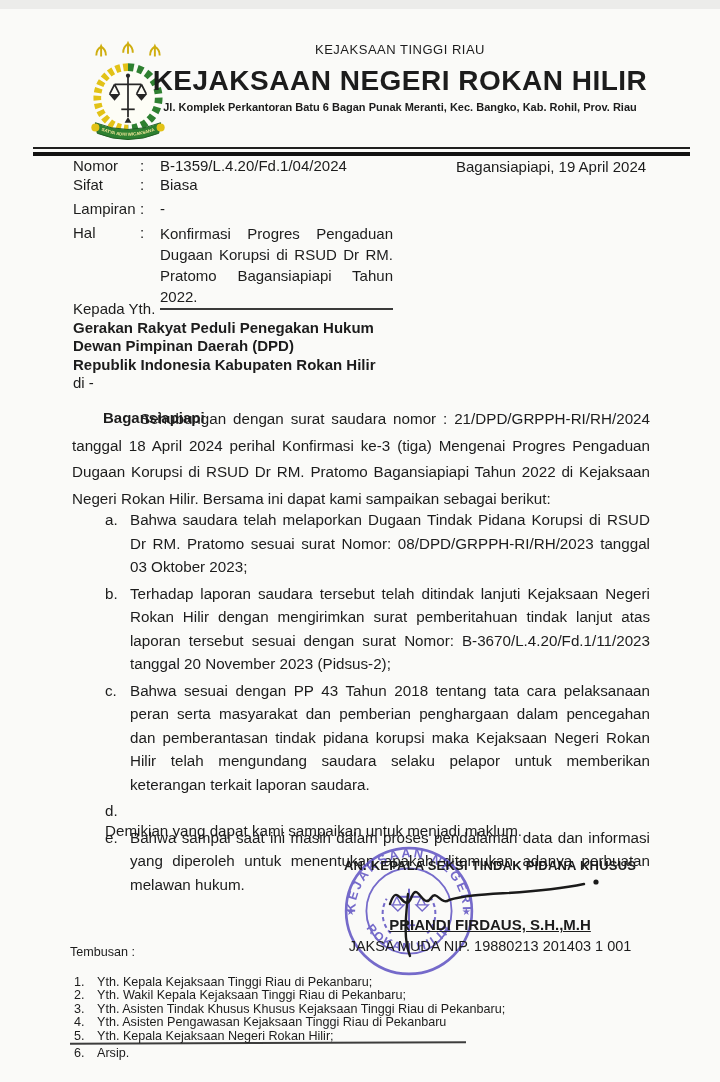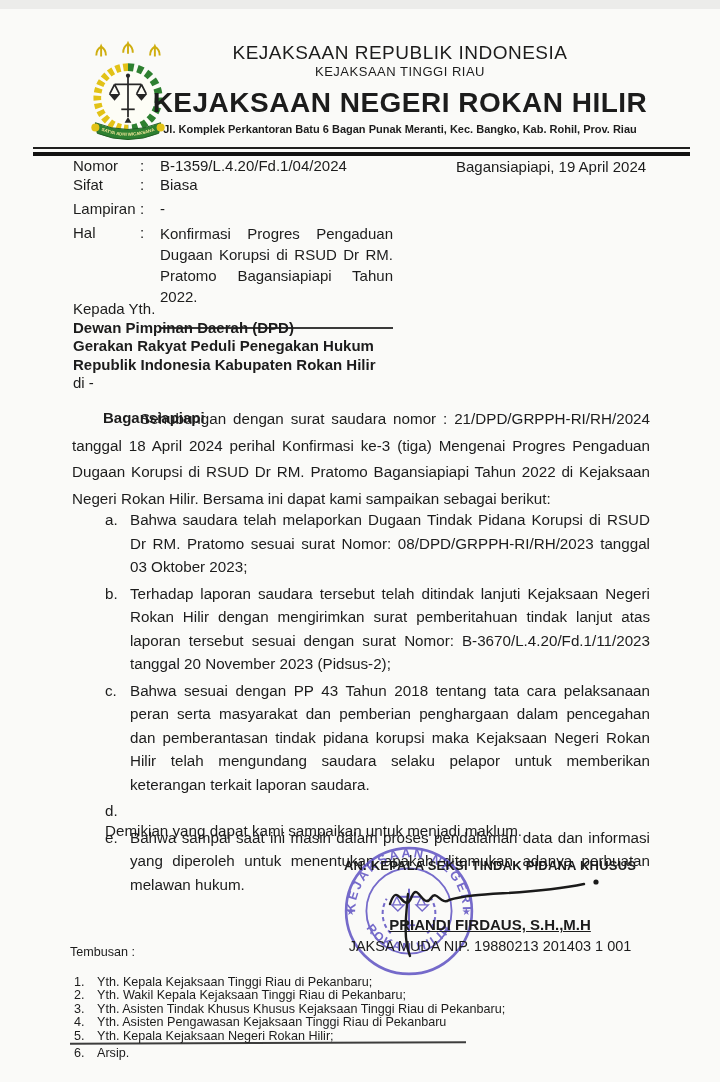--- a/index.html
+++ b/index.html
@@ -23,21 +23,21 @@
     border-top:2px solid #1f1f1f; border-bottom:4px solid #111;}
 
   
   .meta{position:absolute; left:73px; top:156px; width:320px; font-size:15px;}
   .meta-row{display:flex; line-height:19px;}
   .meta-label{width:67px; flex:none;}
   .meta-colon{width:20px; flex:none;}
   .meta-value{flex:1;}
   .meta-gap{height:5px;}
   .hal-value{width:216px; text-align:justify; line-height:21px;
-    border-bottom:2px solid #3a3a3a; padding-bottom:20px;}
+    border-bottom:2px solid #3a3a3a; padding-bottom:1px;}
   .dateline{position:absolute; left:456px; top:158px; font-size:15px;}
 
   
   .recipient{position:absolute; left:73px; top:300px; font-size:15px; line-height:18.5px;}
   .recipient .bold{font-weight:bold;}
   .recipient .city{font-weight:bold; padding-left:30px;margin-top:16px;}
 
   
   .opening{position:absolute; left:72px; top:406px; width:578px;
     font-size:15.2px; line-height:26.5px; text-align:justify; text-indent:68px;}
@@ -112,21 +112,20 @@
     <circle cx="84" cy="91" r="4.2" fill="#e2c217"></circle>
     <defs>
         <path id="mottoArc" d="M22,94 Q50,105 78,94"></path>
       </defs>
     <text font-size="4.6" fill="#f4e79a" font-weight="bold" font-family="Liberation Sans, sans-serif">
       <textPath href="#mottoArc" startOffset="50%" text-anchor="middle">SATYA ADHI WICAKSANA</textPath>
     </text>
   </svg>
 
   <div class="lh-text">
-    <div class="lh-line1">KEJAKSAAN REPUBLIK INDONESIA</div>
     <div class="lh-line2">KEJAKSAAN TINGGI RIAU</div>
     <div class="lh-line3">KEJAKSAAN NEGERI ROKAN HILIR</div>
     <div class="lh-addr">Jl. Komplek Perkantoran Batu 6 Bagan Punak Meranti, Kec. Bangko, Kab. Rohil, Prov. Riau</div>
   </div>
   <div class="head-rule"></div>
 
   <div class="meta">
     <div class="meta-row">
       <span class="meta-label">Nomor</span>
       <span class="meta-colon">:</span>
@@ -147,22 +146,22 @@
     <div class="meta-row">
       <span class="meta-label">Hal</span>
       <span class="meta-colon">:</span>
       <span class="meta-value hal-value">Konfirmasi Progres Pengaduan Dugaan Korupsi di RSUD Dr RM. Pratomo Bagansiapiapi Tahun 2022.</span>
     </div>
   </div>
   <div class="dateline">Bagansiapiapi, 19 April 2024</div>
 
   <div class="recipient">
     <div>Kepada Yth.</div>
+    <div class="bold">Gerakan Rakyat Peduli Penegakan Hukum</div>
     <div class="bold">Dewan Pimpinan Daerah (DPD)</div>
-    <div class="bold">Gerakan Rakyat Peduli Penegakan Hukum</div>
     <div class="bold">Republik Indonesia Kabupaten Rokan Hilir</div>
     <div>di -</div>
     <div class="city">Bagansiapiapi</div>
   </div>
 
   <div class="opening">Sehubungan dengan surat saudara nomor : 21/DPD/GRPPH-RI/RH/2024 tanggal 18 April 2024 perihal Konfirmasi ke-3 (tiga) Mengenai Progres Pengaduan Dugaan Korupsi di RSUD Dr RM. Pratomo Bagansiapiapi Tahun 2022 di Kejaksaan Negeri Rokan Hilir. Bersama ini dapat kami sampaikan sebagai berikut:</div>
 
   <div class="points">
     <div class="point">
       <span class="pmark">a.</span>

